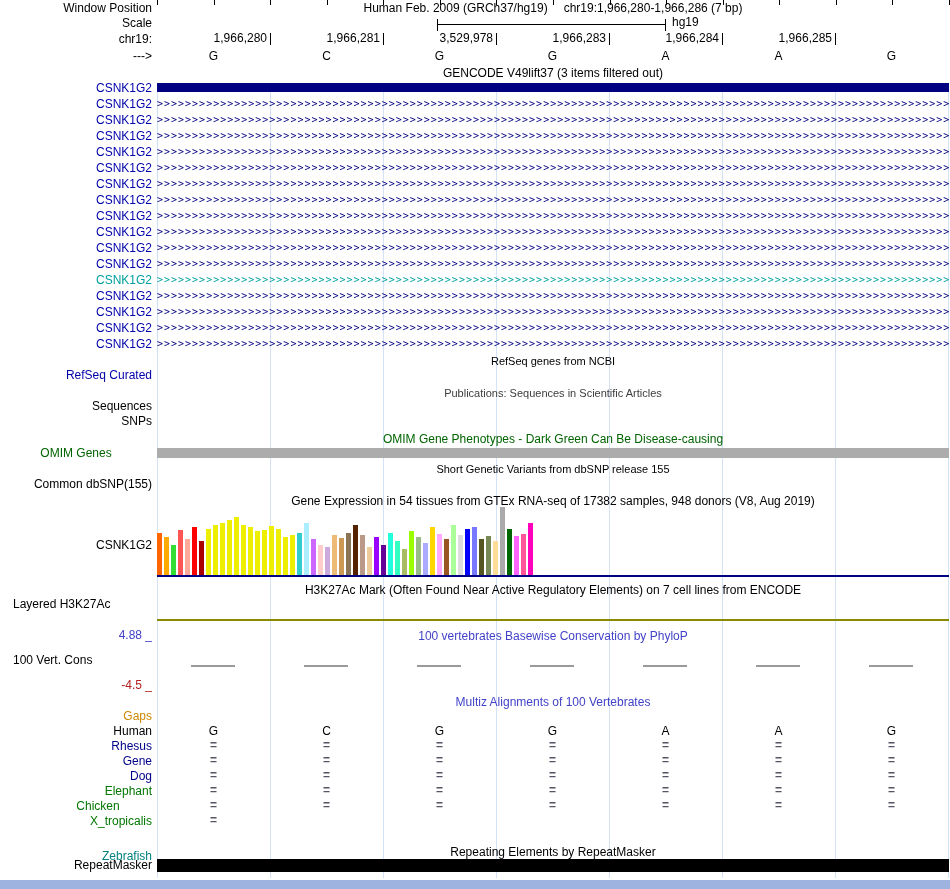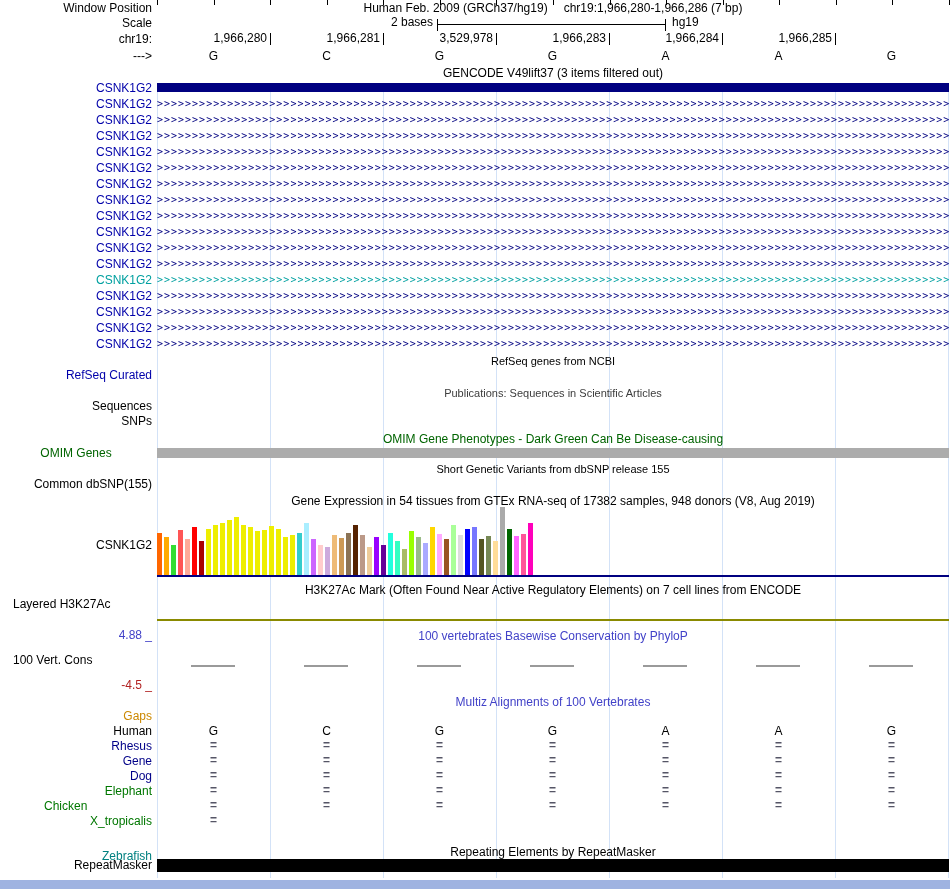--- a/index.html
+++ b/index.html
@@ -17,21 +17,20 @@
 
 <div id="browser">
 
   <div class="lbl" style="top:1px">Window Position</div>
   <div class="ctitle" style="top:1px;display:flex;justify-content:center;gap:16px">
     <span>Human Feb. 2009 (GRCh37/hg19)</span>
     <span>chr19:1,966,280-1,966,286 (7 bp)</span>
   </div>
 
   <div class="lbl" style="top:16px">Scale</div>
-  <div class="abs" style="left:157px;top:16px;width:276px;height:13px;line-height:13px;text-align:right">2 bases</div>
   <div class="abs" style="left:437px;top:19px;width:229px;height:12px;border-left:1px solid #000;border-right:1px solid #000">
     <div style="position:absolute;left:0;right:0;top:5px;height:1px;background:#000"></div>
   </div>
   <div class="abs" style="left:672px;top:16px;height:13px;line-height:13px">hg19</div>
 
   <div class="lbl" style="top:32px">chr19:</div>
   <div class="lbl" style="top:49px">---&gt;</div>
 
   <div class="ctitle" style="top:66px">GENCODE V49lift37 (3 items filtered out)</div>
 
@@ -242,21 +241,21 @@
     <div style="position: absolute; z-index: 2; left: 722px; top: 769px; width: 113px; height: 14px; line-height: 13px; text-align: center; font-weight: bold; color: rgb(85, 85, 102);">=</div>
     <div style="position: absolute; z-index: 2; left: 835px; top: 769px; width: 113px; height: 14px; line-height: 13px; text-align: center; font-weight: bold; color: rgb(85, 85, 102);">=</div>
     <div style="position: absolute; z-index: 2; left: 0px; top: 784px; width: 152px; height: 14px; line-height: 14px; text-align: right; color: rgb(0, 119, 0);">Elephant</div>
     <div style="position: absolute; z-index: 2; left: 157px; top: 784px; width: 113px; height: 14px; line-height: 13px; text-align: center; font-weight: bold; color: rgb(85, 85, 102);">=</div>
     <div style="position: absolute; z-index: 2; left: 270px; top: 784px; width: 113px; height: 14px; line-height: 13px; text-align: center; font-weight: bold; color: rgb(85, 85, 102);">=</div>
     <div style="position: absolute; z-index: 2; left: 383px; top: 784px; width: 113px; height: 14px; line-height: 13px; text-align: center; font-weight: bold; color: rgb(85, 85, 102);">=</div>
     <div style="position: absolute; z-index: 2; left: 496px; top: 784px; width: 113px; height: 14px; line-height: 13px; text-align: center; font-weight: bold; color: rgb(85, 85, 102);">=</div>
     <div style="position: absolute; z-index: 2; left: 609px; top: 784px; width: 113px; height: 14px; line-height: 13px; text-align: center; font-weight: bold; color: rgb(85, 85, 102);">=</div>
     <div style="position: absolute; z-index: 2; left: 722px; top: 784px; width: 113px; height: 14px; line-height: 13px; text-align: center; font-weight: bold; color: rgb(85, 85, 102);">=</div>
     <div style="position: absolute; z-index: 2; left: 835px; top: 784px; width: 113px; height: 14px; line-height: 13px; text-align: center; font-weight: bold; color: rgb(85, 85, 102);">=</div>
-    <div style="position: absolute; z-index: 2; left: 0px; top: 799px; width: 152px; height: 14px; line-height: 14px; text-align: left; color: rgb(0, 119, 0); padding-left: 44px;">Chicken</div>
+    <div style="position: absolute; z-index: 2; left: 0px; top: 799px; width: 152px; height: 14px; line-height: 14px; text-align: center; color: rgb(0, 119, 0); padding-left: 44px;">Chicken</div>
     <div style="position: absolute; z-index: 2; left: 157px; top: 799px; width: 113px; height: 14px; line-height: 13px; text-align: center; font-weight: bold; color: rgb(85, 85, 102);">=</div>
     <div style="position: absolute; z-index: 2; left: 270px; top: 799px; width: 113px; height: 14px; line-height: 13px; text-align: center; font-weight: bold; color: rgb(85, 85, 102);">=</div>
     <div style="position: absolute; z-index: 2; left: 383px; top: 799px; width: 113px; height: 14px; line-height: 13px; text-align: center; font-weight: bold; color: rgb(85, 85, 102);">=</div>
     <div style="position: absolute; z-index: 2; left: 496px; top: 799px; width: 113px; height: 14px; line-height: 13px; text-align: center; font-weight: bold; color: rgb(85, 85, 102);">=</div>
     <div style="position: absolute; z-index: 2; left: 609px; top: 799px; width: 113px; height: 14px; line-height: 13px; text-align: center; font-weight: bold; color: rgb(85, 85, 102);">=</div>
     <div style="position: absolute; z-index: 2; left: 722px; top: 799px; width: 113px; height: 14px; line-height: 13px; text-align: center; font-weight: bold; color: rgb(85, 85, 102);">=</div>
     <div style="position: absolute; z-index: 2; left: 835px; top: 799px; width: 113px; height: 14px; line-height: 13px; text-align: center; font-weight: bold; color: rgb(85, 85, 102);">=</div>
     <div style="position: absolute; z-index: 2; left: 0px; top: 814px; width: 152px; height: 14px; line-height: 14px; text-align: right; color: rgb(0, 119, 0);">X_tropicalis</div>
     <div style="position: absolute; z-index: 2; left: 157px; top: 814px; width: 113px; height: 14px; line-height: 13px; text-align: center; font-weight: bold; color: rgb(85, 85, 102);">=</div>
     <div style="position: absolute; z-index: 2; left: 0px; top: 829px; width: 152px; height: 14px; line-height: 14px; text-align: right; color: rgb(0, 128, 128); margin-top: 20px;">Zebrafish</div>

